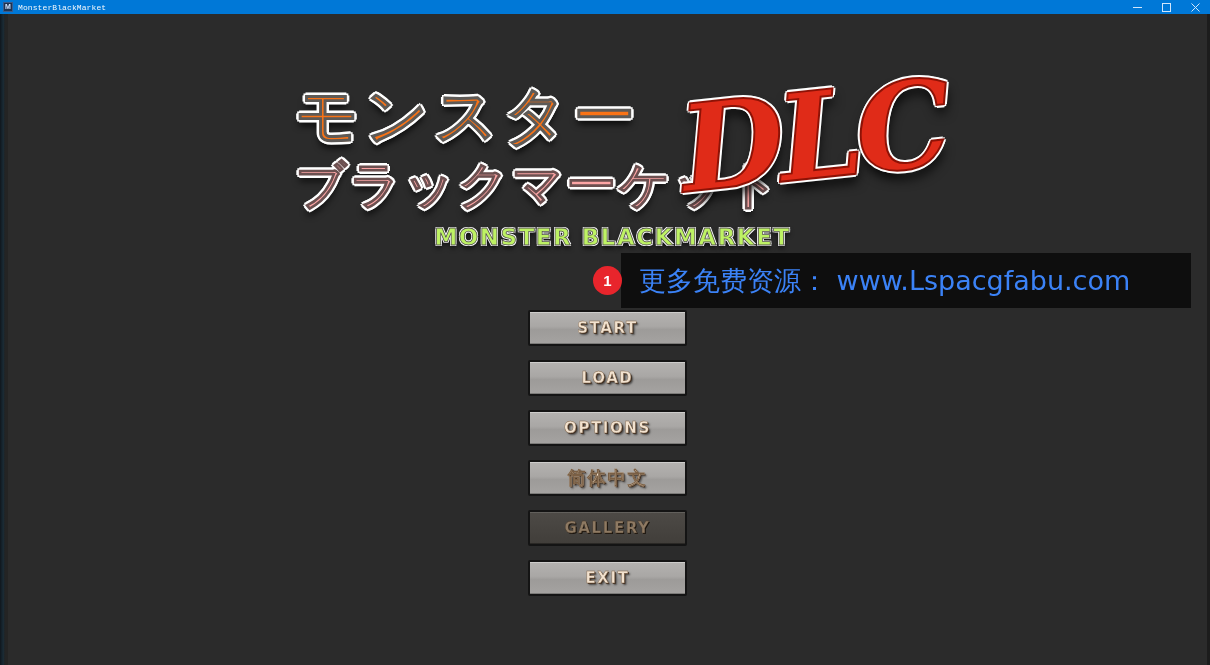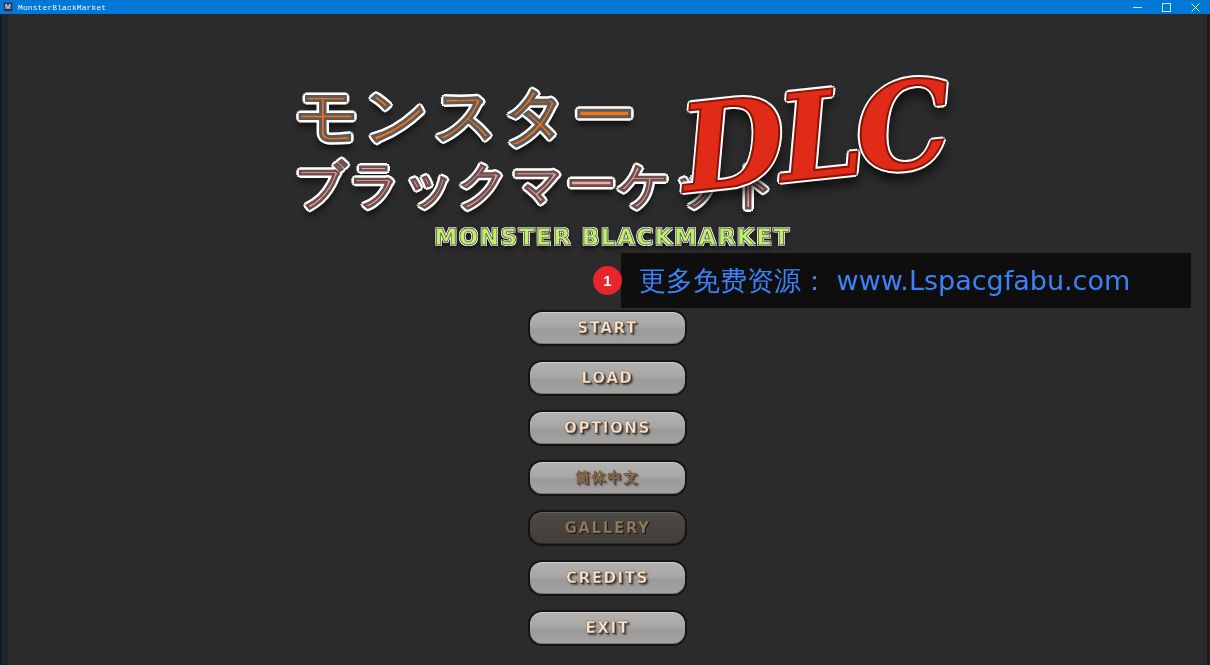--- a/index.html
+++ b/index.html
@@ -237,21 +237,21 @@
     width: 159px;
     display: flex;
     flex-direction: column;
   }
   .menu-btn {
     position: relative;
     width: 159px;
     height: 36px;
     margin-bottom: 14px;
     border: 2px solid #141414;
-    border-radius: 14px;
+    border-radius: 2px;
     background: linear-gradient(to bottom, #b4b2b0 0%, #a9a7a5 45%, #9d9b99 55%, #a5a3a1 100%);
     box-shadow: inset 0 1px 0 rgba(255,255,255,0.35),
                 inset 0 -1px 0 rgba(0,0,0,0.25);
     display: flex;
     align-items: center;
     justify-content: center;
     cursor: pointer;
   }
   .menu-btn.disabled {
     background: linear-gradient(to bottom, #4d4a46 0%, #474440 50%, #413e3a 100%);
@@ -267,21 +267,21 @@
     text-shadow: 1px 1px 0 rgba(60,40,25,0.85),
                  2px 2px 2px rgba(0,0,0,0.55);
     -webkit-text-stroke: 0.4px #7a5f44;
   }
   .menu-btn.disabled .menu-label {
     color: #8e7a63;
     text-shadow: 1px 1px 0 rgba(20,14,8,0.9);
     -webkit-text-stroke: 0.3px #4a3a2a;
   }
   .menu-label.cjk {
-    font-size: 14px;
+    font-size: 18px;
     letter-spacing: 2px;
   }
 </style>
 </head>
 <body>
 
 <div id="titlebar">
   <div id="app-icon">M</div>
   <div id="title-text">MonsterBlackMarket</div>
   <div id="window-controls">
@@ -340,23 +340,20 @@
       </div>
 
       <div class="menu-btn">
         <span class="menu-label cjk">简体中文</span>
       </div>
 
       <div class="menu-btn disabled">
         <span class="menu-label">GALLERY</span>
       </div>
 
-      <div class="menu-btn">
-        <span class="menu-label">CREDITS</span>
-      </div>
 
       <div class="menu-btn">
         <span class="menu-label">EXIT</span>
       </div>
 
     </div>
   </div>
 </div>
 
 </body></html>

